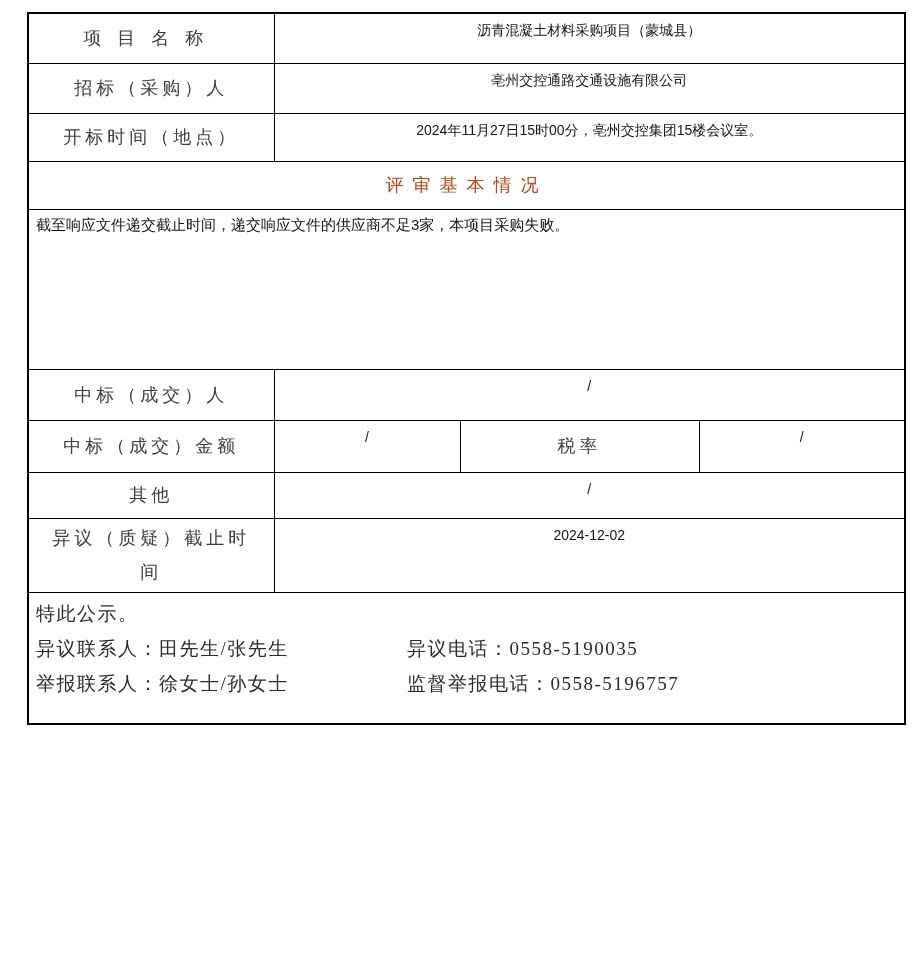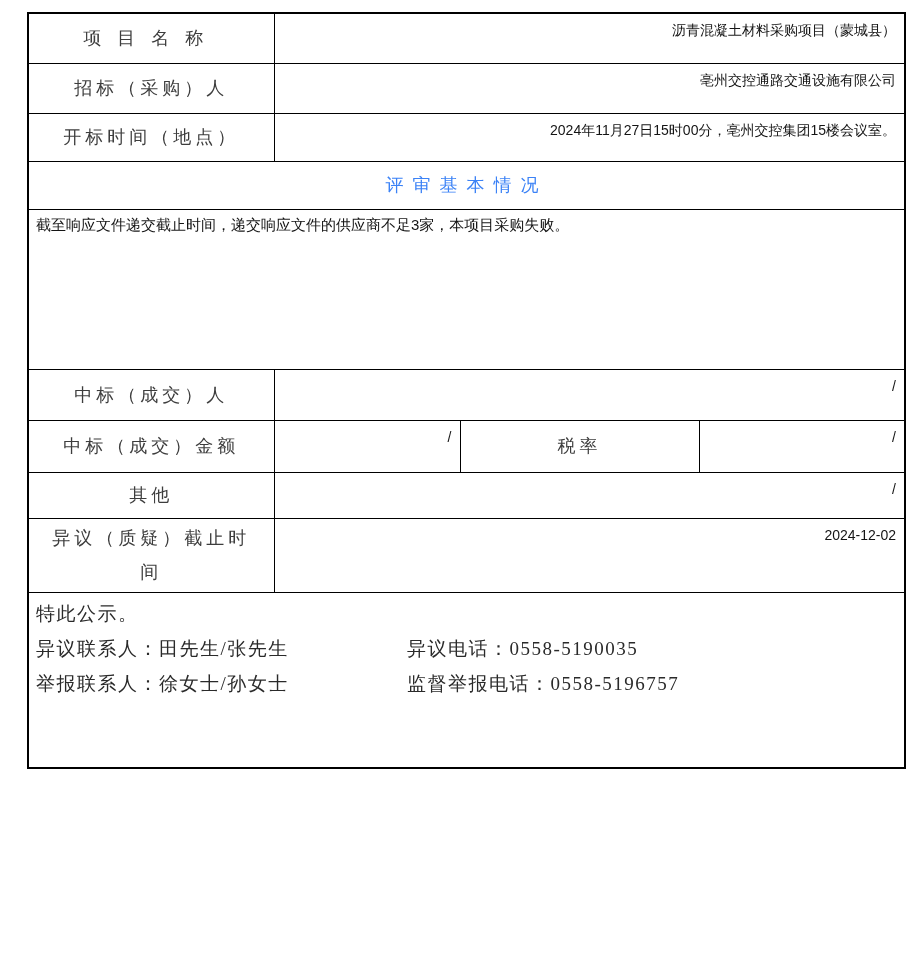--- a/index.html
+++ b/index.html
@@ -39,30 +39,30 @@
     letter-spacing: 4px;
     line-height: 34px;
     padding: 0 20px;
   }
   td.label.ls-wide { letter-spacing: 16px; padding: 0 6px; }
   
   td.value {
     font-family: "Liberation Sans", "DejaVu Sans", sans-serif;
     font-size: 14px;
     color: #141414;
-    text-align: right;
+    text-align: center;
     vertical-align: top;
     padding: 6px 8px;
     line-height: 20px;
   }
   
   td.section-header {
     font-family: "Liberation Serif", "DejaVu Serif", serif;
     font-size: 18px;
-    color: #3b82f6;
+    color: #c2410c;
     text-align: center;
     vertical-align: middle;
     letter-spacing: 9px;
   }
   
   td.note {
     font-family: "Liberation Sans", "DejaVu Sans", sans-serif;
     font-size: 15px;
     color: #141414;
     text-align: left;
@@ -84,21 +84,21 @@
   .contact-left { display: inline-block; width: 371px; }
   
   tr.r-h50  td { height: 50px; }
   tr.r-h48  td { height: 48px; margin-top: 40px; }
   tr.r-h51  td { height: 51px; }
   tr.r-h52  td { height: 52px; }
   tr.r-h46  td { height: 46px; }
   tr.r-h72  td { height: 72px; }
   tr.r-h74  td { height: 74px; }
   tr.r-h160 td { height: 160px; margin-left: 24px; }
-  tr.r-h164 td { height: 176px; margin-left: 38px; }
+  tr.r-h164 td { height: 132px; margin-left: 38px; }
 </style>
 </head>
 <body>
 
 <table class="doc-table">
   <colgroup>
     <col style="width:246px">
     <col style="width:186px">
     <col style="width:239px">
     <col style="width:206px">

